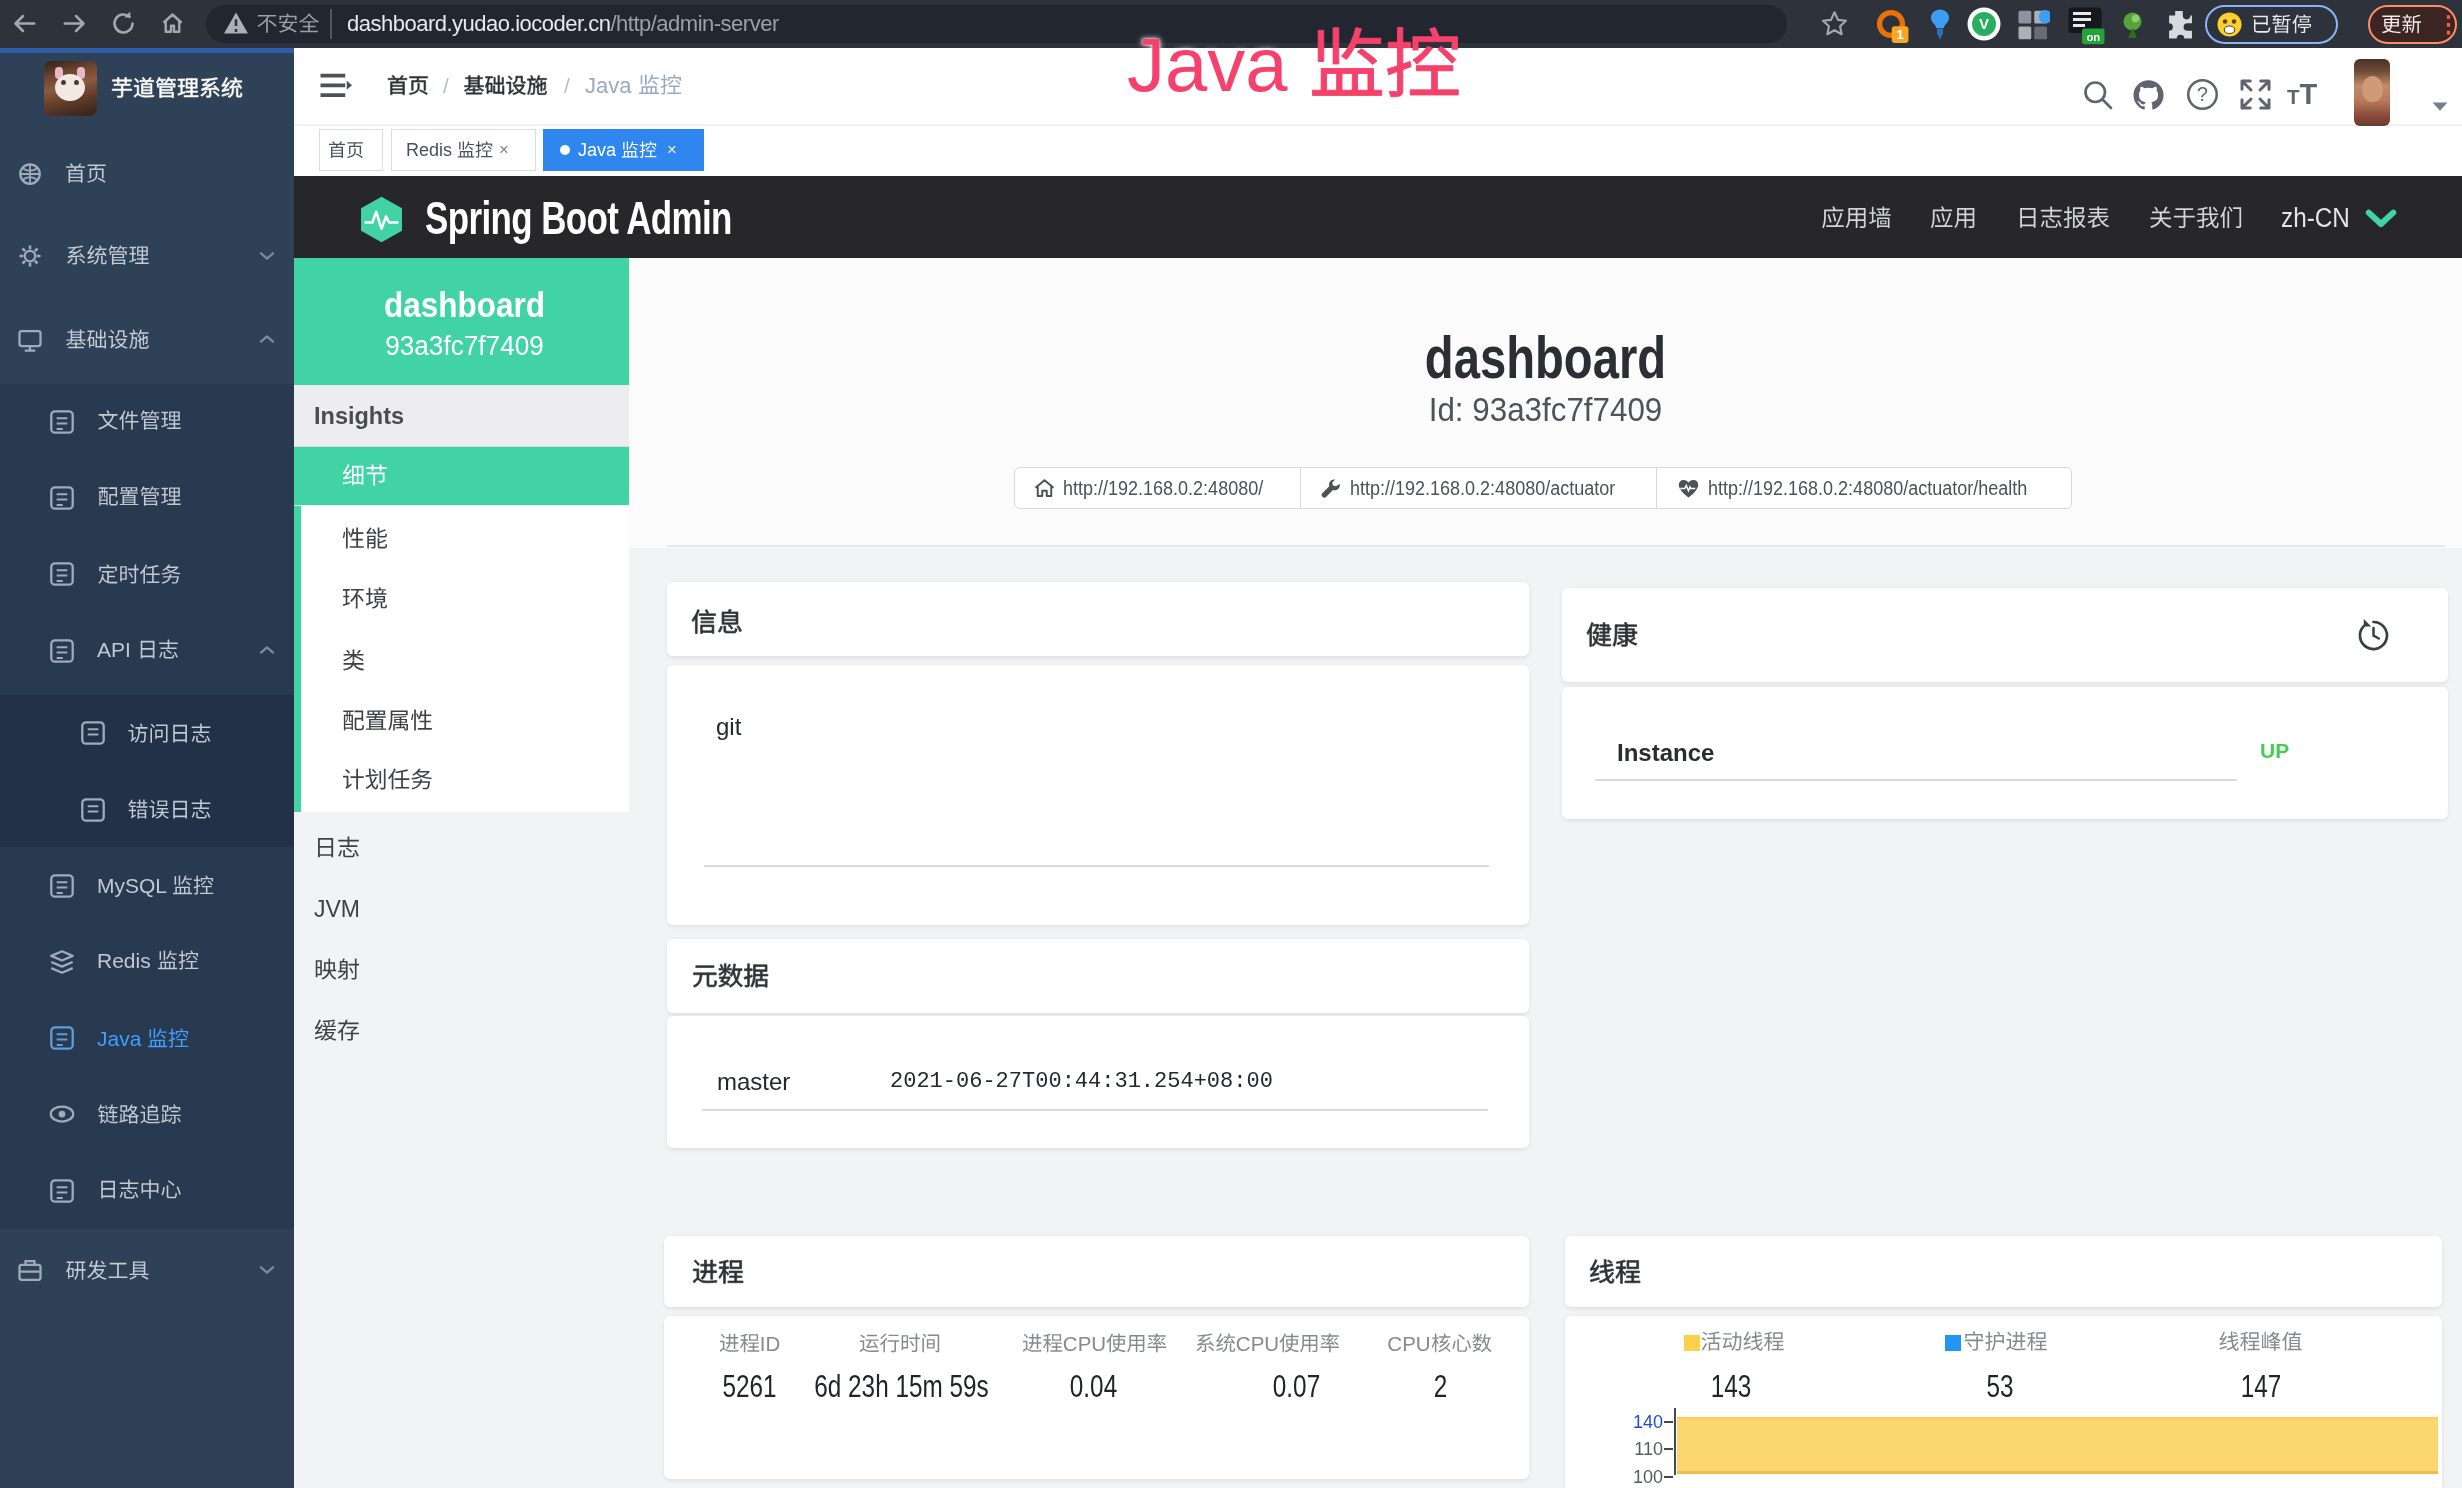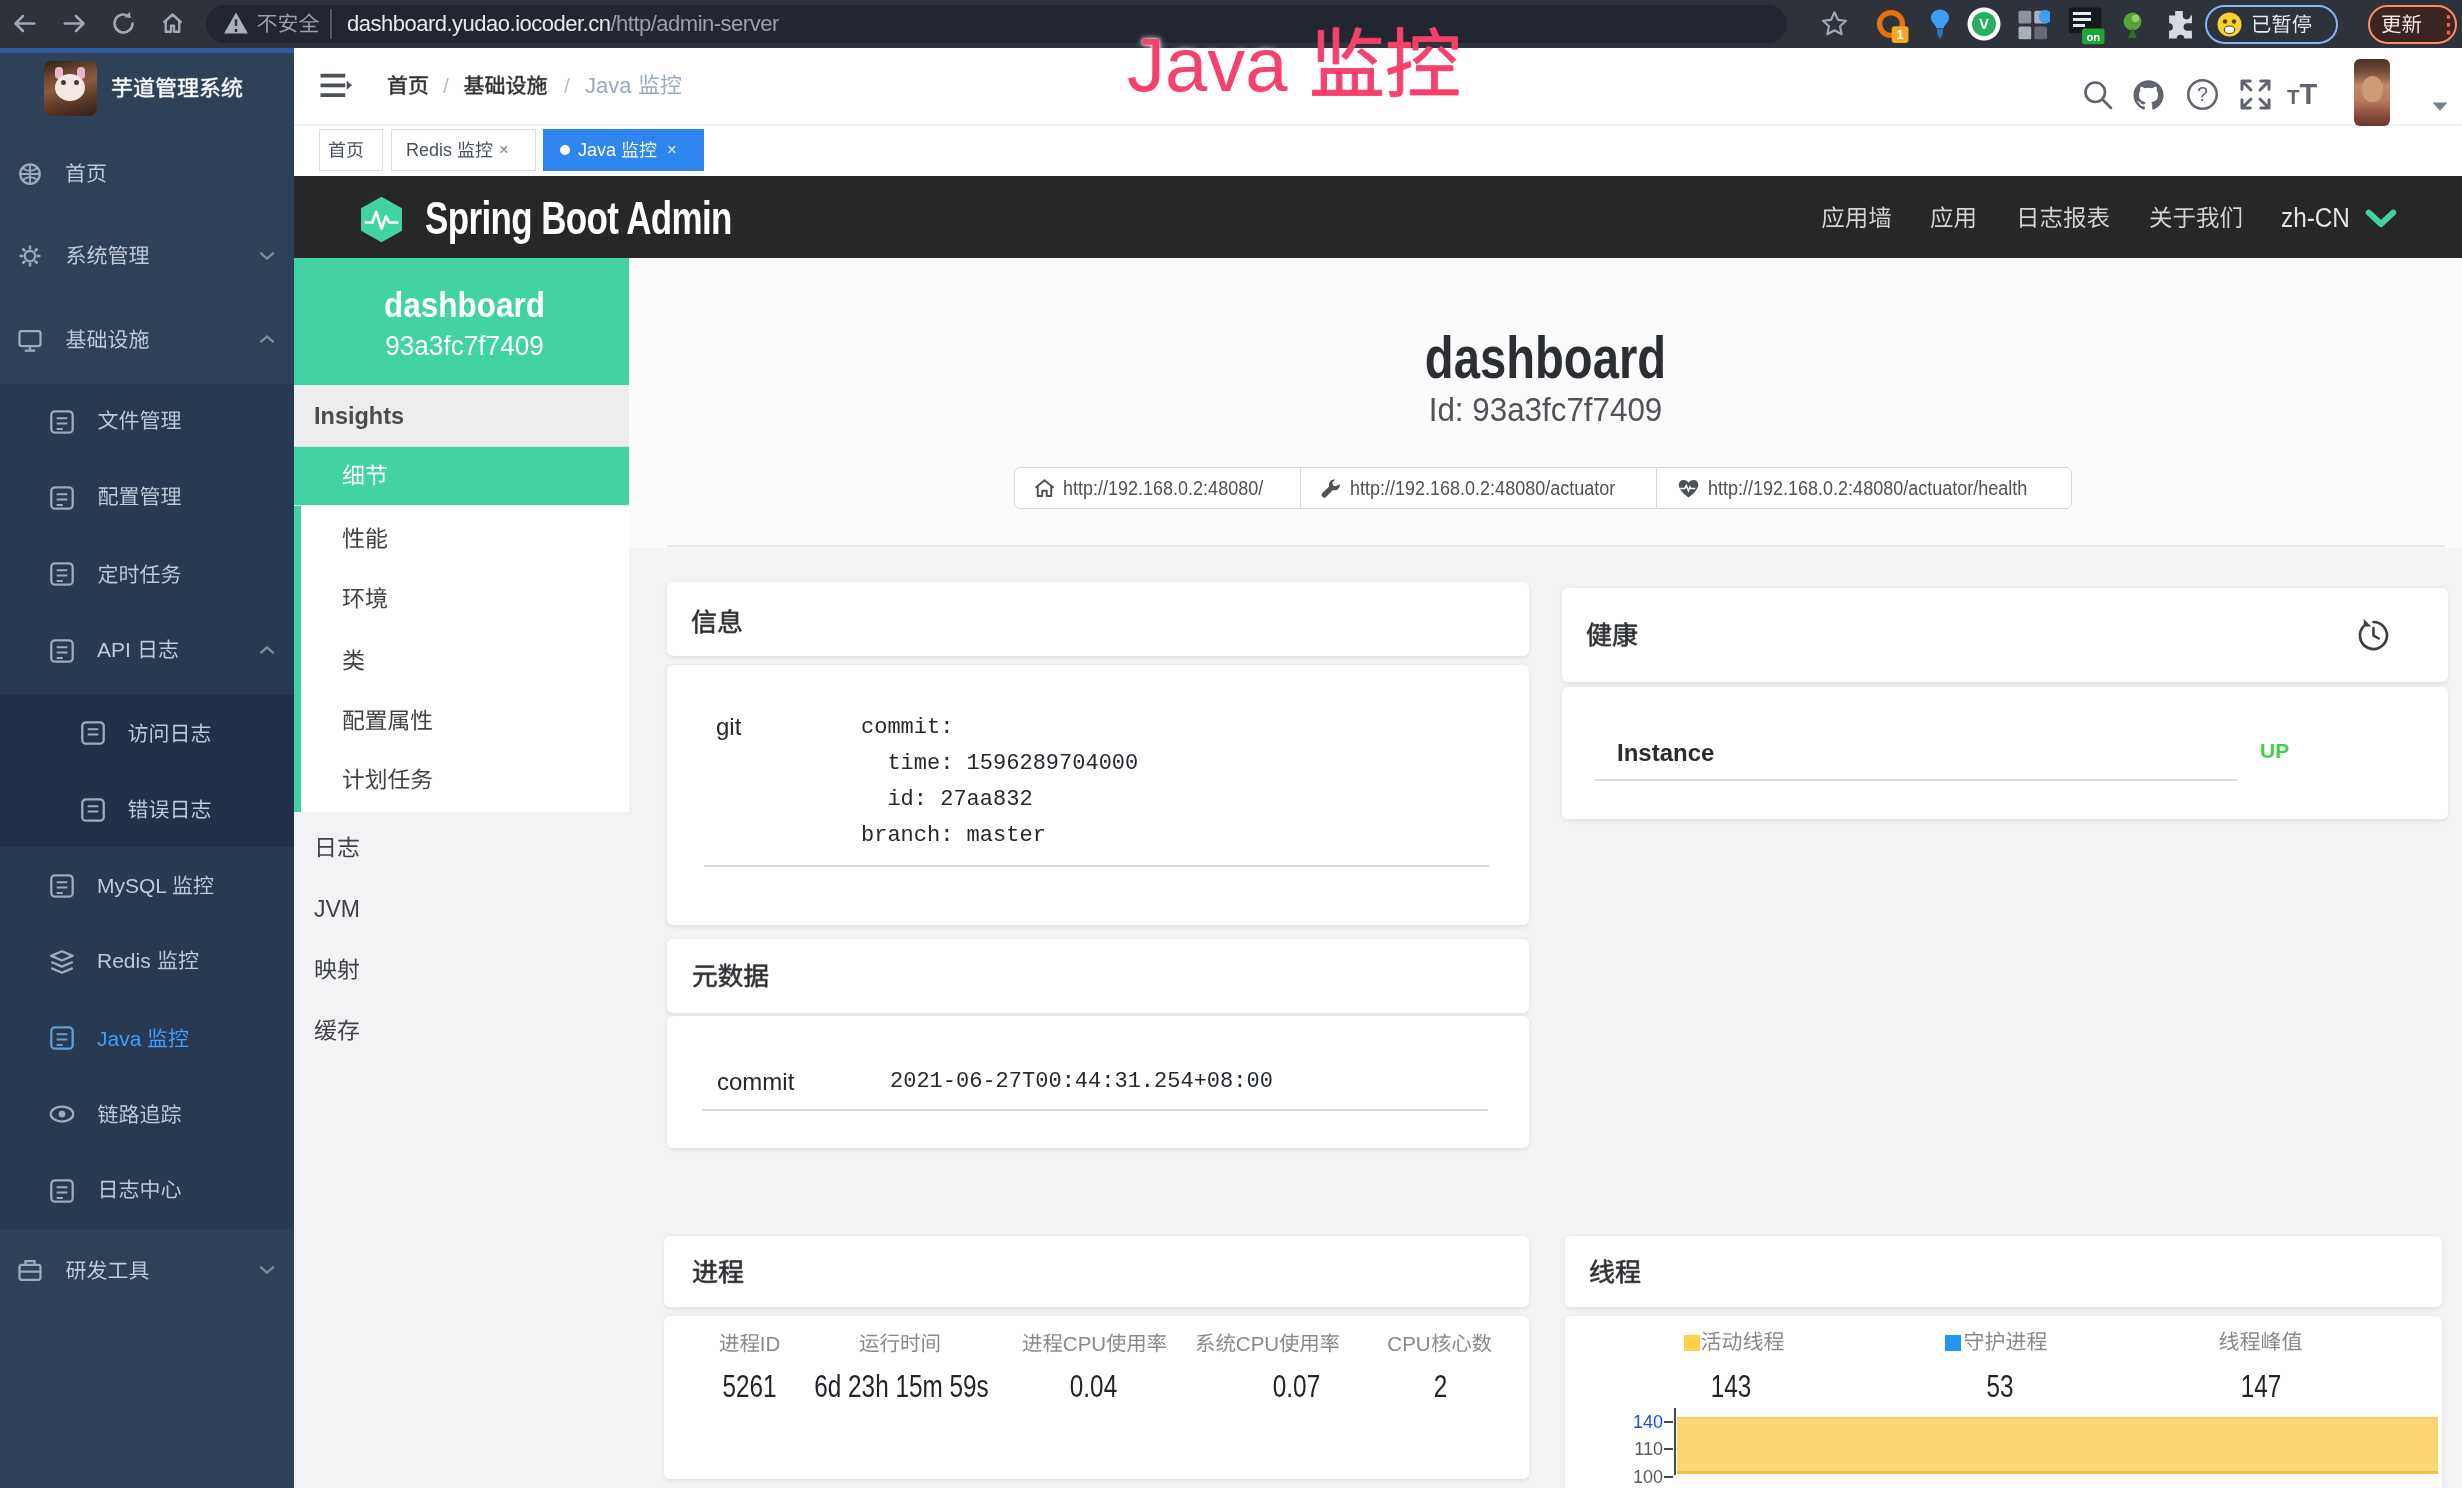--- a/index.html
+++ b/index.html
@@ -597,24 +597,20 @@
 <div class="a" style="left:667px;top:545px;width:1778px;height:1.5px;background:#e4e6e7"></div>
 <div class="a" style="left:667px;top:582px;width:862px;height:74px;background:#fff;border-radius:6px;box-shadow:0 1.5px 4.6px rgba(0,0,0,.08)"></div>
 <div class="t sb" style="left:691px;top:604px;line-height:36px;font-size:26px;color:#303336;"><svg class="cj" style="width:52px;height:26px" viewBox="0 -860 2000 1000">
         <g transform="scale(1,-1)">
           <use href="#u4fe1" x="0"></use>
           <use href="#u606f" x="1000"></use>
         </g>
       </svg></div>
 <div class="a" style="left:667px;top:665px;width:862px;height:260px;background:#fff;border-radius:6px;box-shadow:0 1.5px 4.6px rgba(0,0,0,.08)"></div>
 <div class="t " style="left:716px;top:710px;line-height:34px;font-size:24px;color:#24292e;">git</div>
-<pre class="t" style="left:861px;top:710px;font-family:'Liberation Mono',monospace;font-size:22px;line-height:36px;color:#24292e;white-space:pre">commit:
-  time: 1596289704000
-  id: 27aa832
-branch: master</pre>
 <div class="a" style="left:704px;top:865px;width:785px;height:1.5px;background:#d9dadb"></div>
 <div class="a" style="left:1562px;top:588px;width:886px;height:94px;background:#fff;border-radius:6px;box-shadow:0 1.5px 4.6px rgba(0,0,0,.08)"></div>
 <div class="t sb" style="left:1586px;top:617px;line-height:36px;font-size:26px;color:#303336;"><svg class="cj" style="width:52px;height:26px" viewBox="0 -860 2000 1000">
         <g transform="scale(1,-1)">
           <use href="#u5065" x="0"></use>
           <use href="#u5eb7" x="1000"></use>
         </g>
       </svg></div>
 <svg class="a" style="left:2354px;top:616px;" width="39" height="39" viewBox="0 0 52 52">
       <path d="M26 8a18 18 0 1 1-13 5.5" stroke="#3a3f44" stroke-width="3.6" fill="none" stroke-linecap="round"></path>
@@ -627,21 +623,21 @@
 <div class="a" style="left:1595px;top:779px;width:642px;height:1.5px;background:#d9dadb"></div>
 <div class="a" style="left:667px;top:939px;width:862px;height:74px;background:#fff;border-radius:6px;box-shadow:0 1.5px 4.6px rgba(0,0,0,.08)"></div>
 <div class="t sb" style="left:692px;top:958px;line-height:36px;font-size:26px;color:#303336;"><svg class="cj" style="width:77px;height:26px" viewBox="0 -860 3000 1000">
         <g transform="scale(1,-1)">
           <use href="#u5143" x="0"></use>
           <use href="#u6570" x="1000"></use>
           <use href="#u636e" x="2000"></use>
         </g>
       </svg></div>
 <div class="a" style="left:667px;top:1016px;width:862px;height:132px;background:#fff;border-radius:6px;box-shadow:0 1.5px 4.6px rgba(0,0,0,.08)"></div>
-<div class="t " style="left:717px;top:1065px;line-height:34px;font-size:24px;color:#24292e;">commit</div>
+<div class="t " style="left:717px;top:1065px;line-height:34px;font-size:24px;color:#24292e;">master</div>
 <div class="t" style="left:890px;top:1064px;font-family:'Liberation Mono',monospace;font-size:22px;line-height:36px;color:#24292e">2021-06-27T00:44:31.254+08:00</div>
 <div class="a" style="left:702px;top:1109px;width:786px;height:1.5px;background:#d9dadb"></div>
 <div class="a" style="left:664px;top:1236px;width:865px;height:71px;background:#fff;border-radius:6px;box-shadow:0 1.5px 4.6px rgba(0,0,0,.08)"></div>
 <div class="t sb" style="left:692px;top:1254px;line-height:36px;font-size:26px;color:#303336;"><svg class="cj" style="width:52px;height:26px" viewBox="0 -860 2000 1000">
         <g transform="scale(1,-1)">
           <use href="#u8fdb" x="0"></use>
           <use href="#u7a0b" x="1000"></use>
         </g>
       </svg></div>
 <div class="a" style="left:664px;top:1316px;width:865px;height:163px;background:#fff;border-radius:6px;box-shadow:0 1.5px 4.6px rgba(0,0,0,.08)"></div>

